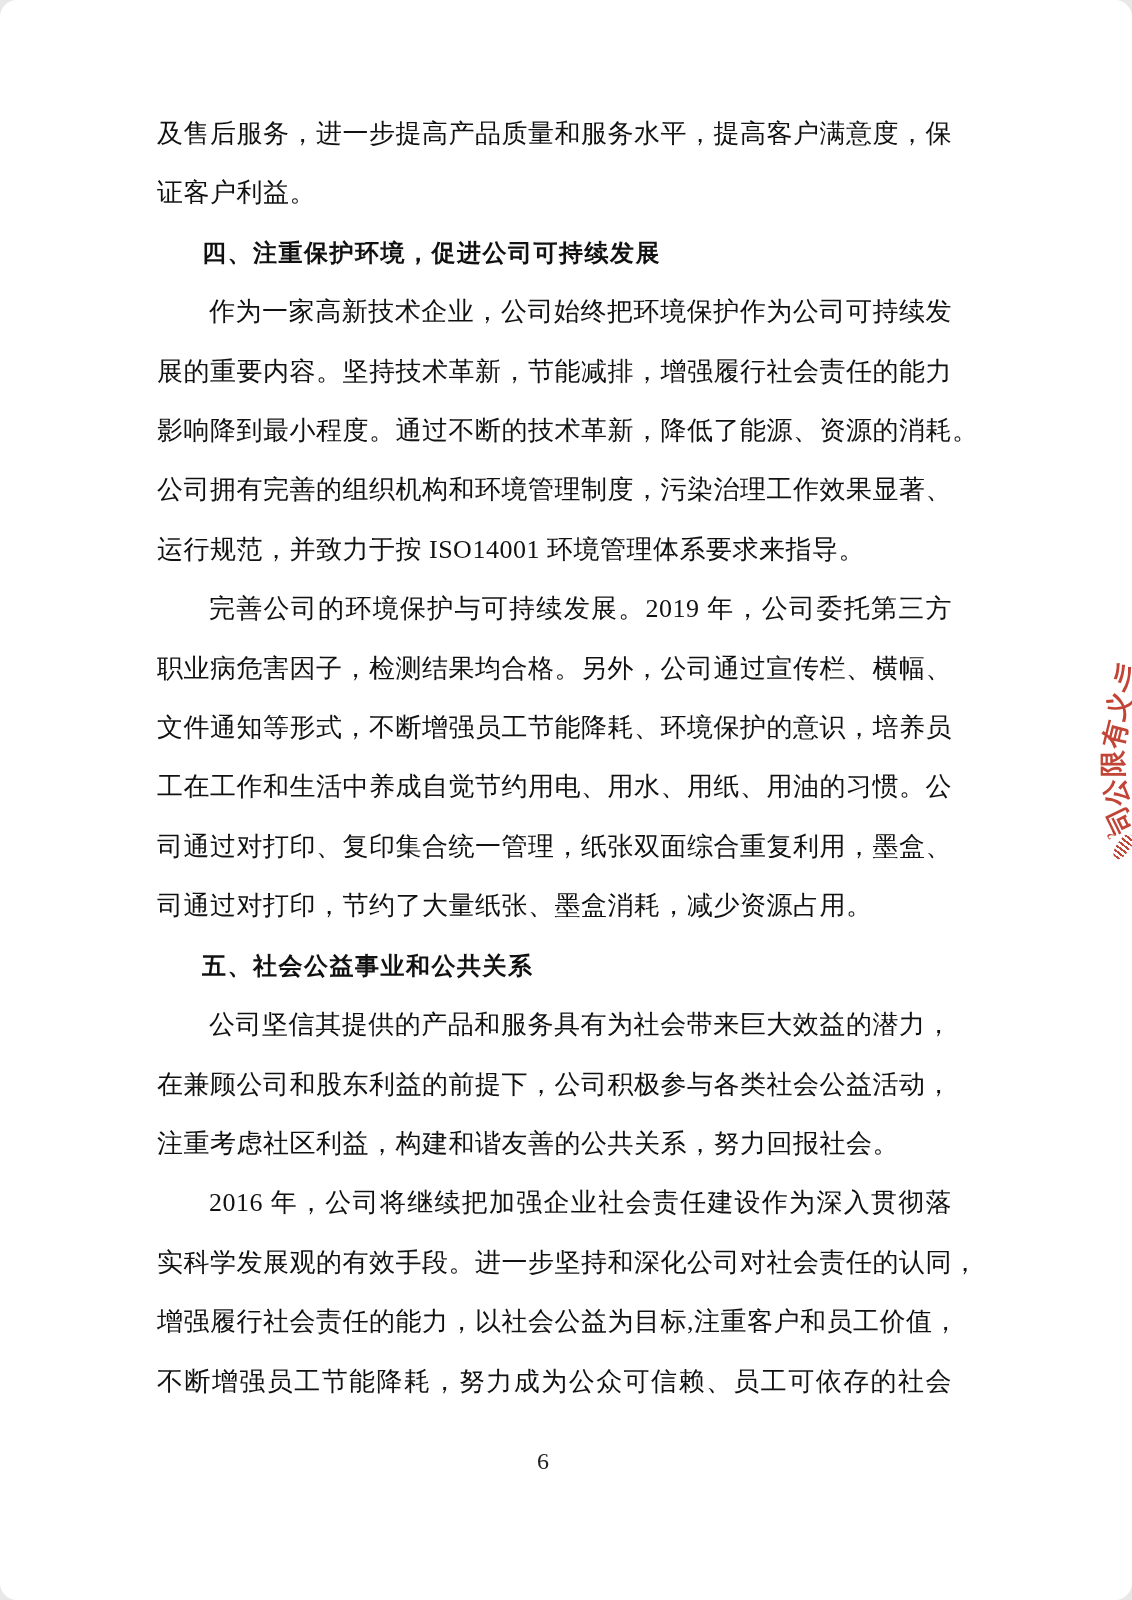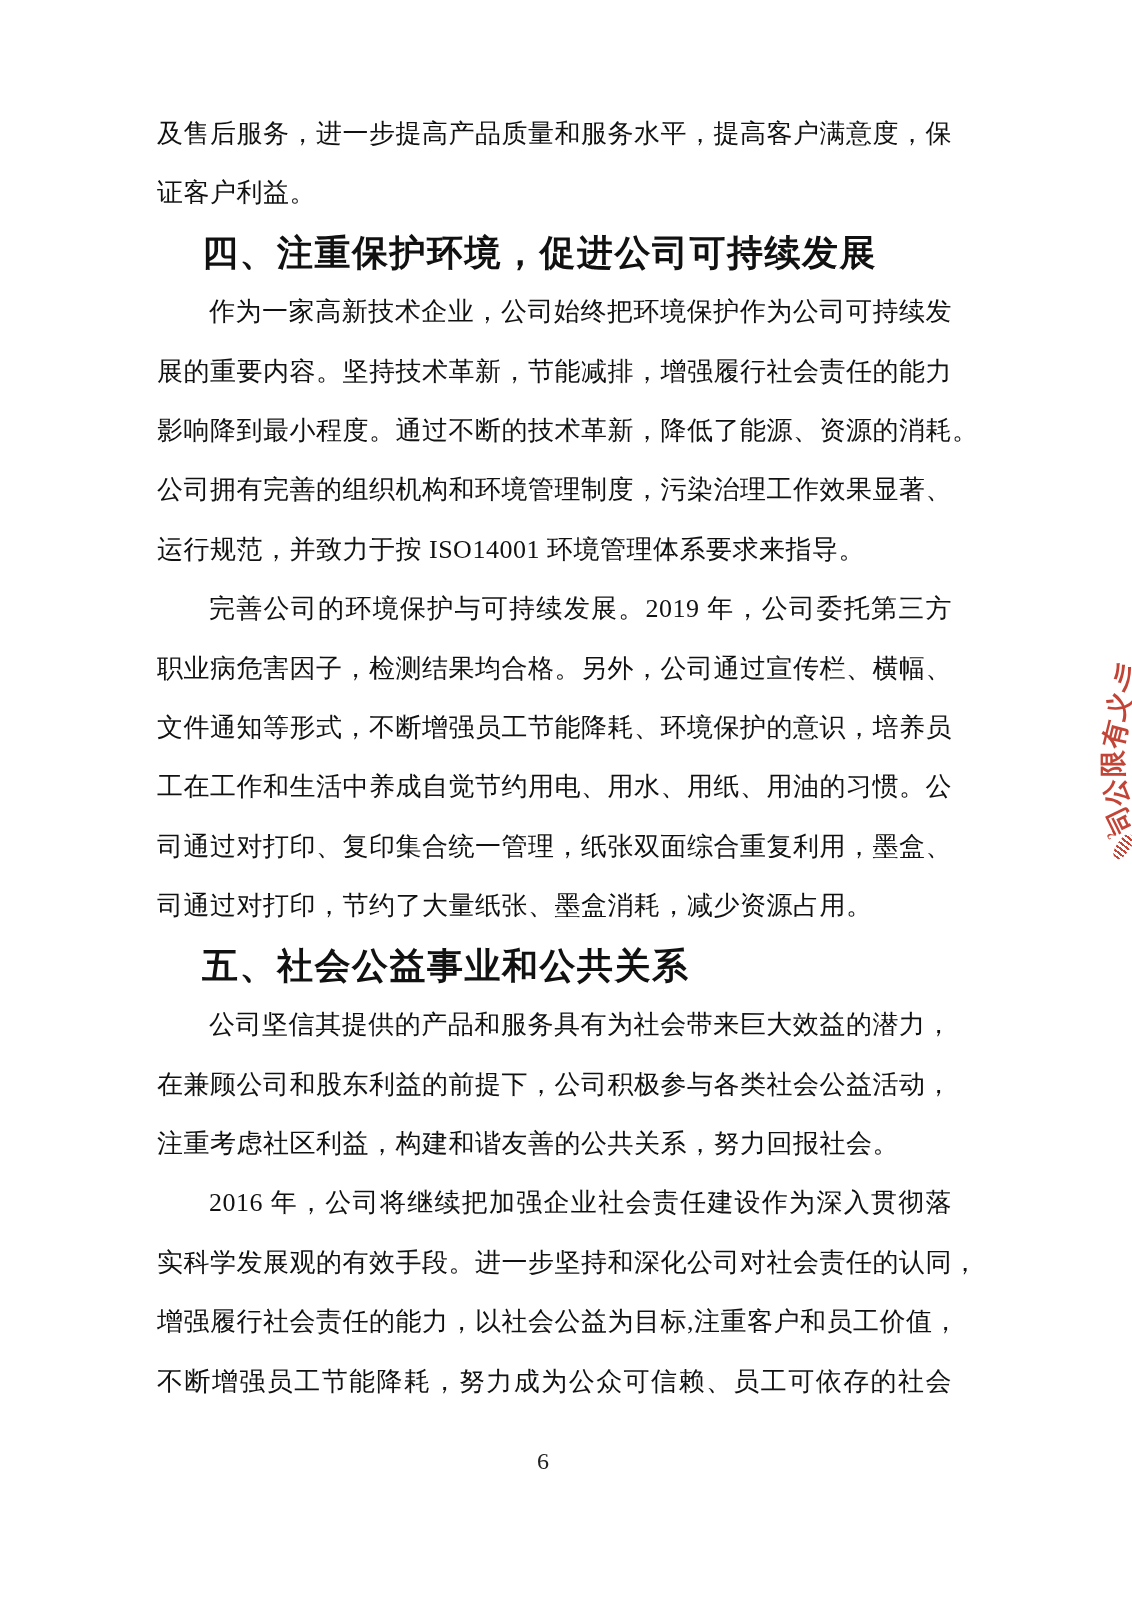--- a/index.html
+++ b/index.html
@@ -26,21 +26,21 @@
     letter-spacing: 0.5px;
   }
   .line.last {
     text-align-last: left;
     white-space: normal;
   }
   .line.indent { padding-left: 52px; }
   .heading .line {
     font-family: "Liberation Sans", "DejaVu Sans", sans-serif;
     font-weight: bold;
-    font-size: 36px;
+    font-size: 24px;
     text-align: left;
     text-align-last: left;
     padding-left: 45px;
     letter-spacing: 1.5px;
   }
   .page-number {
     position: absolute;
     top: 1448px;
     left: 0;
     right: 46px;
@@ -70,21 +70,21 @@
     left: 1110px; top: 840px;
     width: 27px; height: 13px;
     transform: rotate(-52deg);
     border-radius: 45% 30% 45% 30%;
     opacity: 0.92;
   }
 </style>
 </head>
 <body>
 
-<div class="page" style="background: rgb(255, 255, 255); color: rgb(17, 17, 17);">
+<div class="page" style="background: rgb(255, 255, 255); color: rgb(17, 17, 17); border-radius: 17px;">
 
   <div class="content">
 
     <section class="block">
       <div class="line">及售后服务，进一步提高产品质量和服务水平，提高客户满意度，保</div>
       <div class="line last">证客户利益。</div>
     </section>
 
     <section class="block heading">
       <div class="line">四、注重保护环境，促进公司可持续发展</div>

